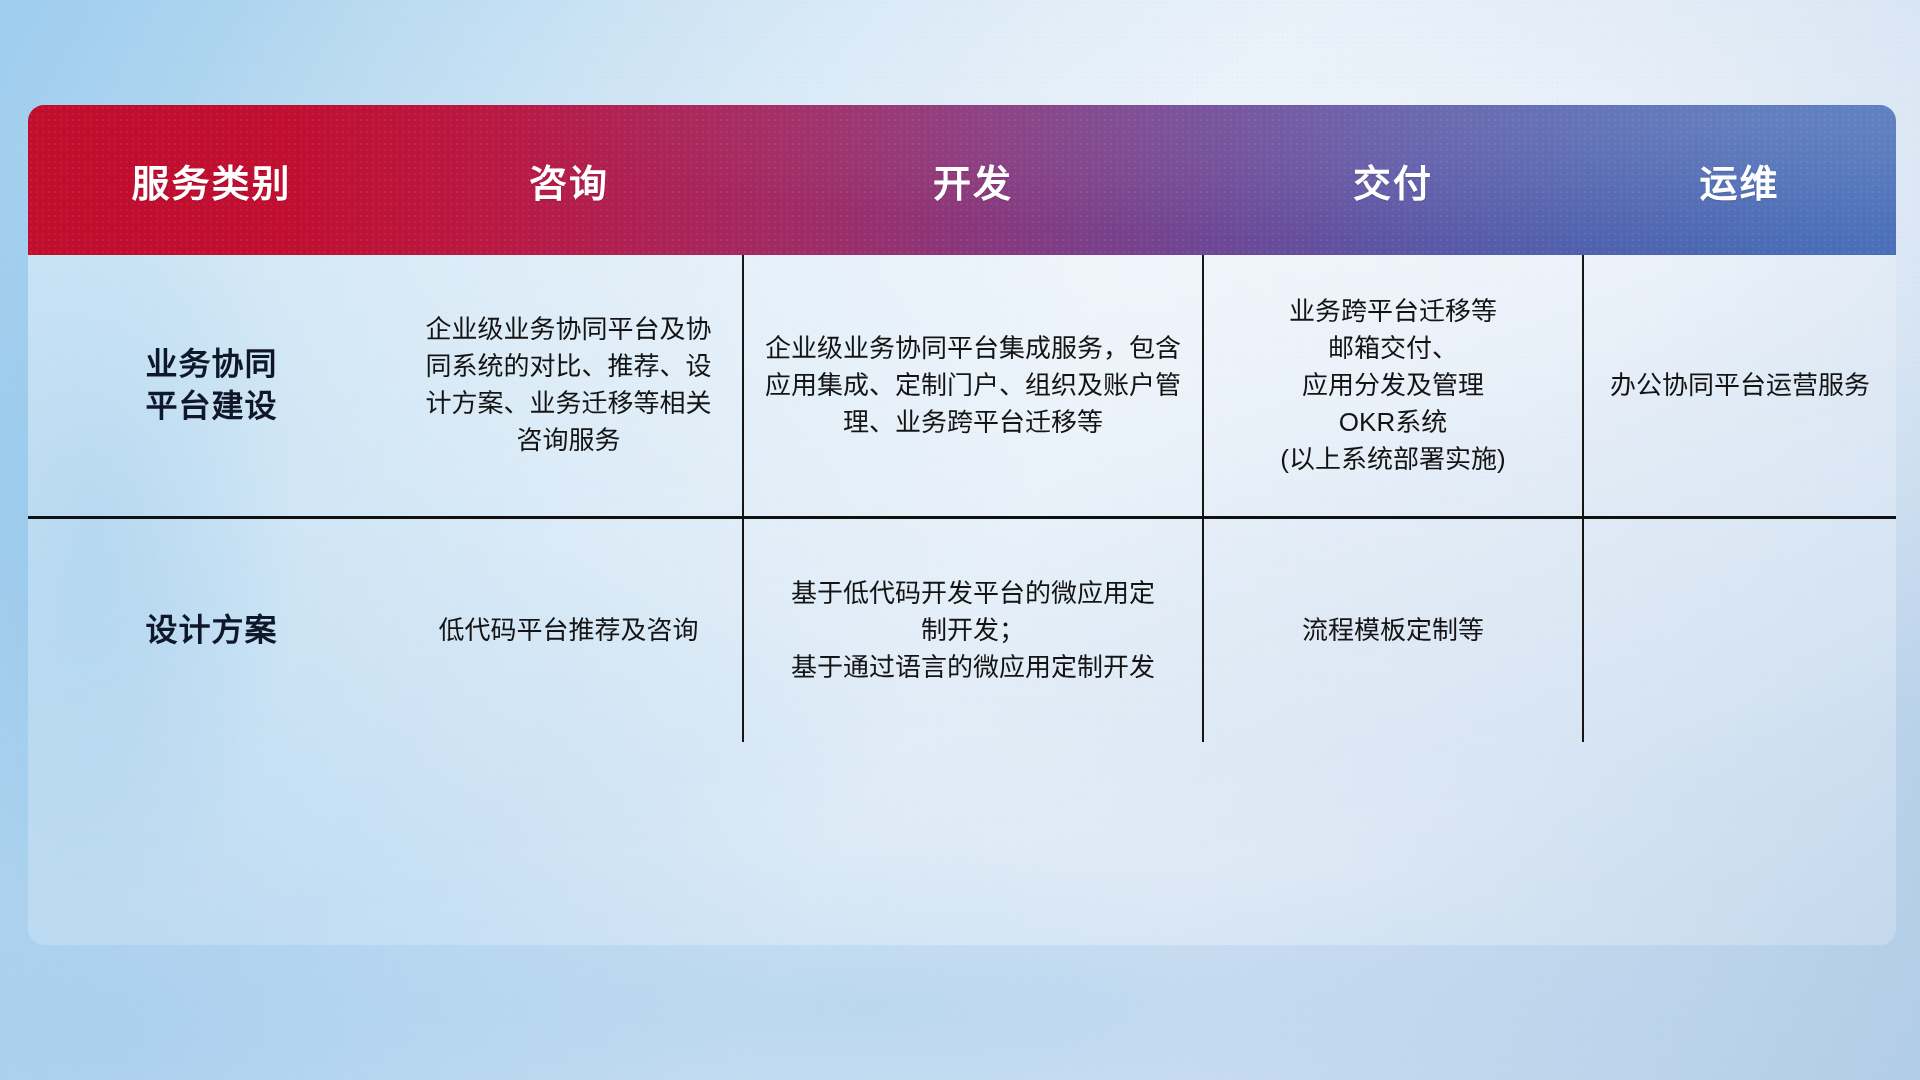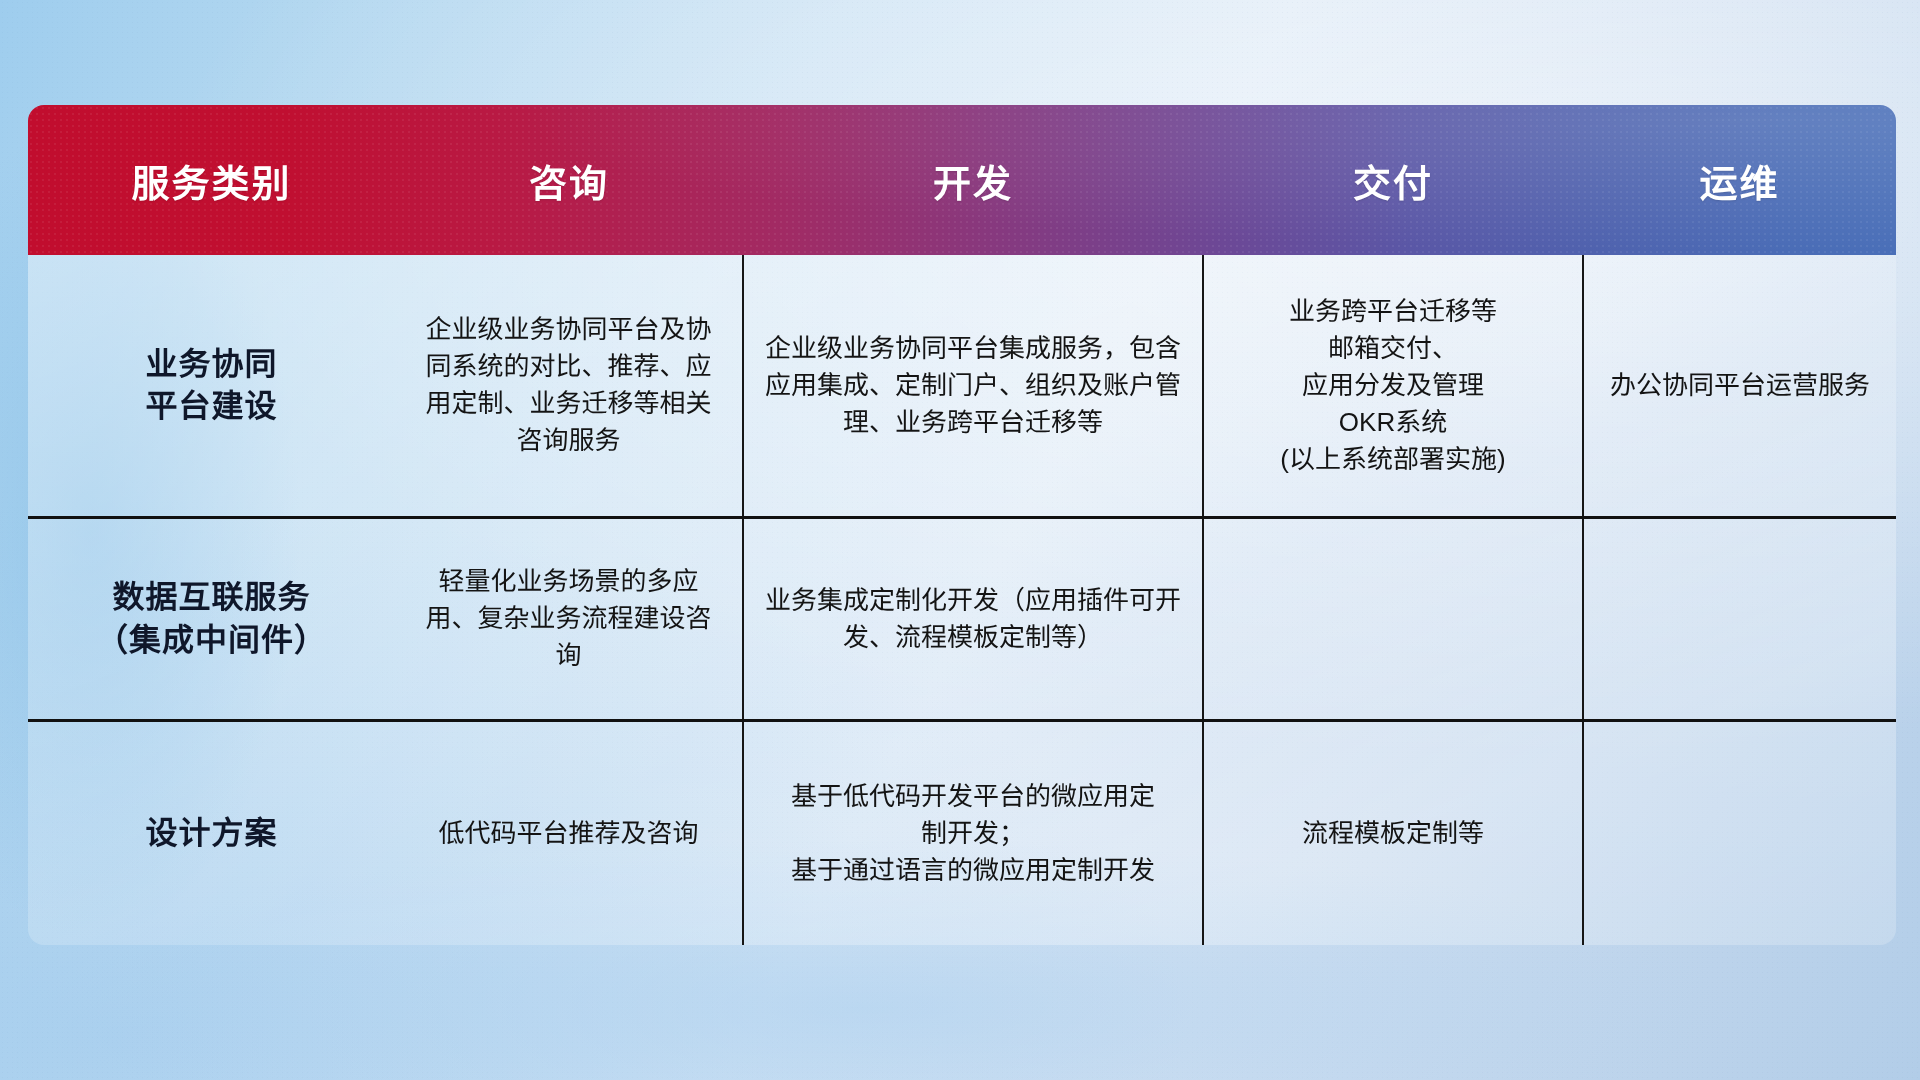--- a/index.html
+++ b/index.html
@@ -204,42 +204,32 @@
       </tr>
     </thead>
 
     <tbody>
 
       <tr class="row-1">
         <td class="cat">
           <span class="cell-line">业务协同</span>
           <span class="cell-line">平台建设</span>
         </td>
-        <td>企业级业务协同平台及协同系统的对比、推荐、应用定制、业务迁移等相关咨询服务</td>
+        <td>企业级业务协同平台及协同系统的对比、推荐、设计方案、业务迁移等相关咨询服务</td>
         <td>企业级业务协同平台集成服务，包含应用集成、定制门户、组织及账户管理、业务跨平台迁移等</td>
         <td>
           <span class="cell-line">业务跨平台迁移等</span>
           <span class="cell-line">邮箱交付、</span>
           <span class="cell-line">应用分发及管理</span>
           <span class="cell-line">OKR系统</span>
           <span class="cell-line">(以上系统部署实施)</span>
         </td>
         <td>办公协同平台运营服务</td>
       </tr>
 
-      <tr class="row-2">
-        <td class="cat">
-          <span class="cell-line">数据互联服务</span>
-          <span class="cell-line">（集成中间件）</span>
-        </td>
-        <td>轻量化业务场景的多应用、复杂业务流程建设咨询</td>
-        <td>业务集成定制化开发（应用插件可开发、流程模板定制等）</td>
-        <td></td>
-        <td></td>
-      </tr>
 
       <tr class="row-3">
         <td class="cat">
           <span class="cell-line">设计方案</span>
         </td>
         <td>低代码平台推荐及咨询</td>
         <td>
           <span class="cell-line">基于低代码开发平台的微应用定</span>
           <span class="cell-line">制开发；</span>
           <span class="cell-line">基于通过语言的微应用定制开发</span>

